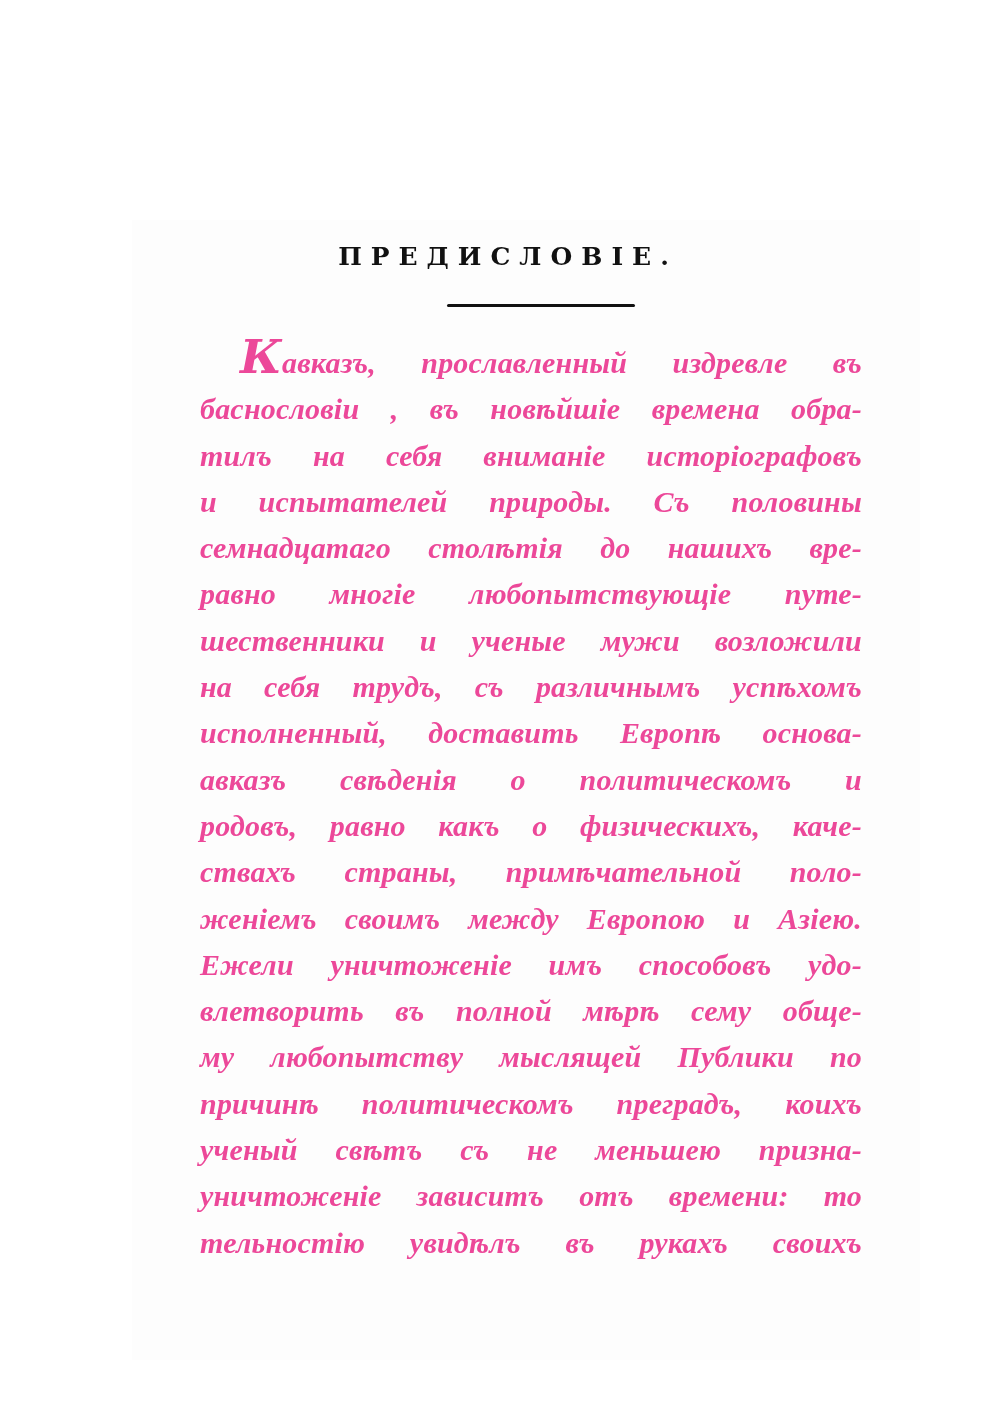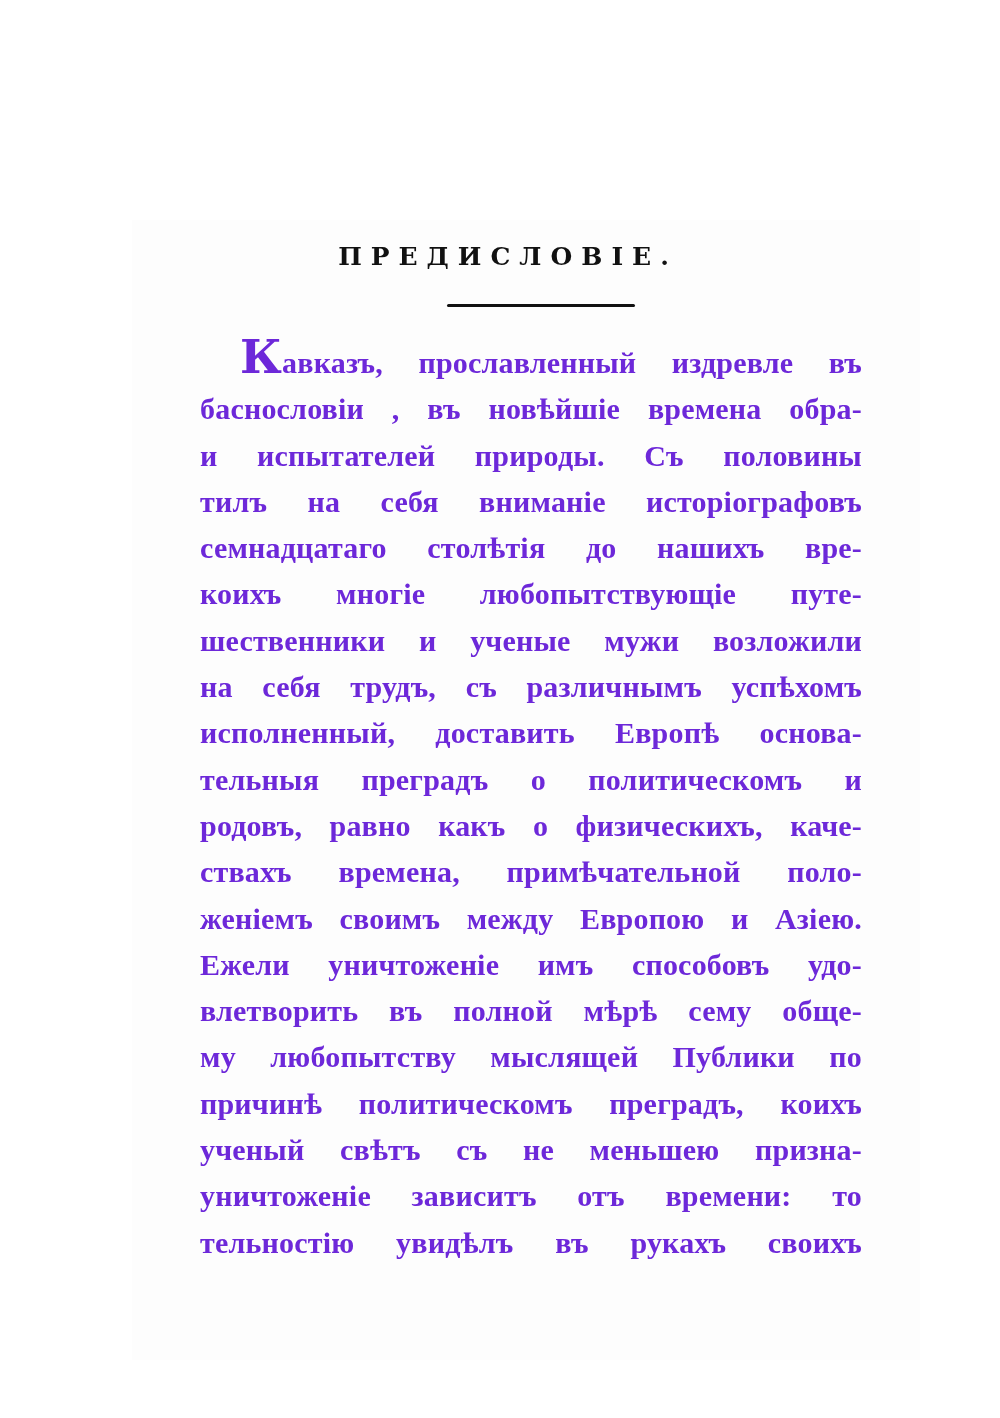--- a/index.html
+++ b/index.html
@@ -45,21 +45,22 @@
       border-radius: 2px;
     }
     .body-text {
       position: absolute;
       left: 200px;
       top: 340px;
       width: 662px;
       font-family: "Liberation Serif", "DejaVu Serif", serif;
       font-weight: bold;
       font-size: 30px;
-      color: #6d28d9;
+      color: #ec4899;
+      font-style: italic;
     }
     .line {
       height: 46.3px;
       line-height: 46.3px;
       white-space: nowrap;
       text-align: justify;
       text-align-last: justify;
       letter-spacing: 0.2px;
     }
     .line.first {
@@ -76,30 +77,30 @@
 <body>
 
 <div class="scan-page"></div>
 
 <div class="heading">ПРЕДИСЛОВІЕ.</div>
 <div class="rule"></div>
 
 <div class="body-text">
   <div class="line first"><span class="dropcap">К</span><span>авказъ, прославленный издревле въ</span></div>
   <div class="line">баснословіи , въ новѣйшіе времена обра-</div>
+  <div class="line">тилъ на себя вниманіе исторіографовъ</div>
   <div class="line">и испытателей природы. Съ половины</div>
-  <div class="line">тилъ на себя вниманіе исторіографовъ</div>
   <div class="line">семнадцатаго столѣтія до нашихъ вре-</div>
-  <div class="line">коихъ многіе любопытствующіе путе-</div>
+  <div class="line">равно многіе любопытствующіе путе-</div>
   <div class="line">шественники и ученые мужи возложили</div>
   <div class="line">на себя трудъ, съ различнымъ успѣхомъ</div>
   <div class="line">исполненный, доставить Европѣ основа-</div>
-  <div class="line">тельныя преградъ о политическомъ и</div>
+  <div class="line">авказъ свѣденія о политическомъ и</div>
   <div class="line">родовъ, равно какъ о физическихъ, каче-</div>
-  <div class="line">ствахъ времена, примѣчательной поло-</div>
+  <div class="line">ствахъ страны, примѣчательной поло-</div>
   <div class="line">женіемъ своимъ между Европою и Азіею.</div>
   <div class="line">Ежели уничтоженіе имъ способовъ удо-</div>
   <div class="line">влетворить въ полной мѣрѣ сему обще-</div>
   <div class="line">му любопытству мыслящей Публики по</div>
   <div class="line">причинѣ политическомъ преградъ, коихъ</div>
   <div class="line">ученый свѣтъ съ не меньшею призна-</div>
   <div class="line">уничтоженіе зависитъ отъ времени: то</div>
   <div class="line">тельностію увидѣлъ въ рукахъ своихъ</div>
 </div>
 

